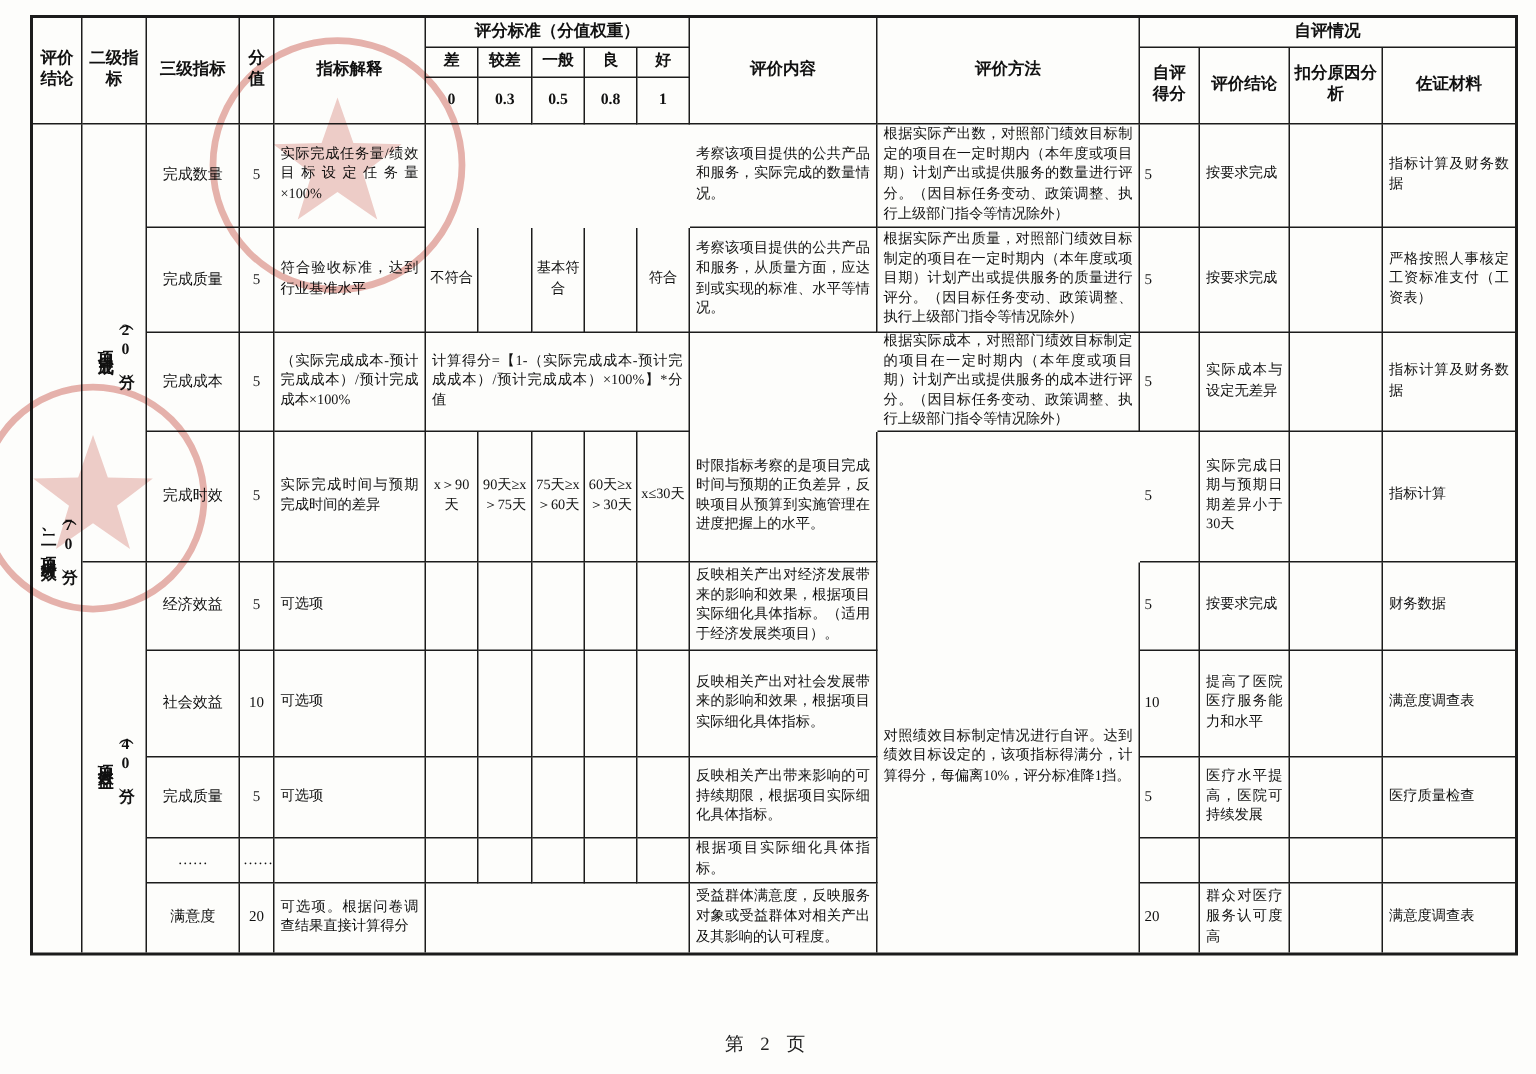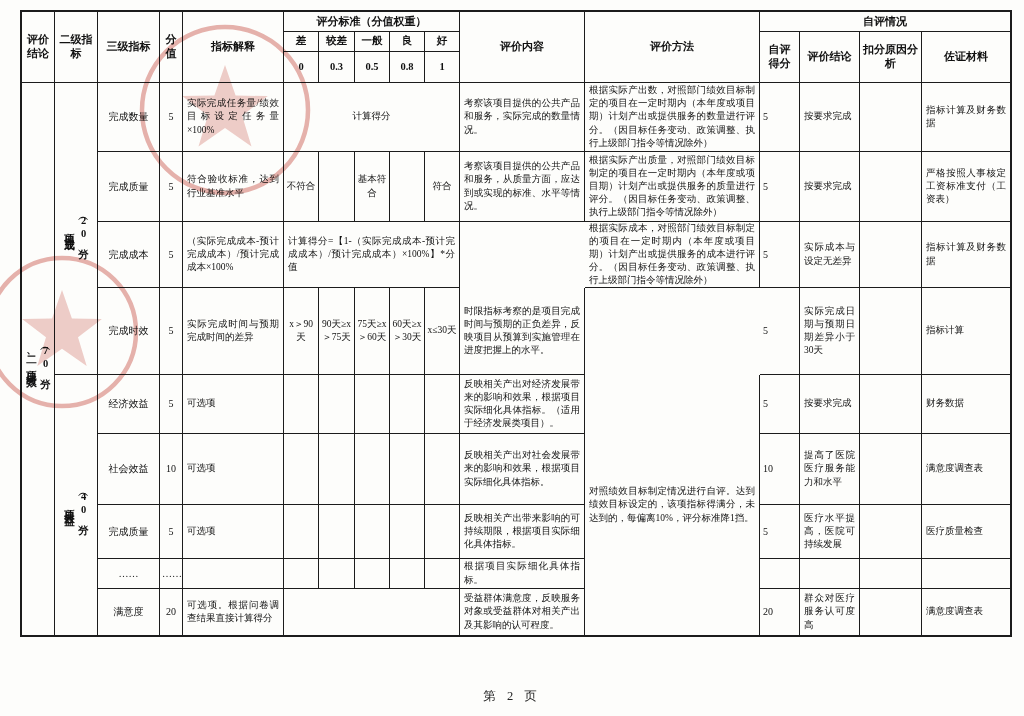--- a/index.html
+++ b/index.html
@@ -140,23 +140,20 @@
 
   <div class="c ind" style="grid-area:4/3/5/4">
       <span class="t">完成数量</span>
     </div>
   <div class="c num" style="grid-area:4/4/5/5">
       <span class="t">5</span>
     </div>
   <div class="c l" style="grid-area:4/5/5/6">
       <span class="t">实际完成任务量/绩效目标设定任务量×100%</span>
     </div>
-  <div class="c" style="grid-area:4/6/5/11">
-      <span class="t">计算得分</span>
-    </div>
   <div class="c l" style="grid-area:4/11/5/12">
       <span class="t">考察该项目提供的公共产品和服务，实际完成的数量情况。</span>
     </div>
   <div class="c l" style="grid-area:4/12/5/13">
       <span class="t">根据实际产出数，对照部门绩效目标制定的项目在一定时期内（本年度或项目期）计划产出或提供服务的数量进行评分。（因目标任务变动、政策调整、执行上级部门指令等情况除外）</span>
     </div>
   <div class="c snum" style="grid-area:4/13/5/14">
       <span class="t">5</span>
     </div>
   <div class="c l" style="grid-area:4/14/5/15">
@@ -301,21 +298,21 @@
   <div class="c" style="grid-area:8/9/9/10">
       <span class="t"></span>
     </div>
   <div class="c" style="grid-area:8/10/9/11">
       <span class="t"></span>
     </div>
   <div class="c l" style="grid-area:8/11/9/12">
       <span class="t">反映相关产出对经济发展带来的影响和效果，根据项目实际细化具体指标。（适用于经济发展类项目）。</span>
     </div>
   <div class="c l eb" style="grid-area:8/12/13/13">
-      <span class="t">对照绩效目标制定情况进行自评。达到绩效目标设定的，该项指标得满分，未达到的，每偏离10%，评分标准降1挡。</span>
+      <span class="t">对照绩效目标制定情况进行自评。达到绩效目标设定的，该项指标得满分，计算得分，每偏离10%，评分标准降1挡。</span>
     </div>
   <div class="c snum" style="grid-area:8/13/9/14">
       <span class="t">5</span>
     </div>
   <div class="c l" style="grid-area:8/14/9/15">
       <span class="t">按要求完成</span>
     </div>
   <div class="c" style="grid-area:8/15/9/16">
       <span class="t"></span>
     </div>

